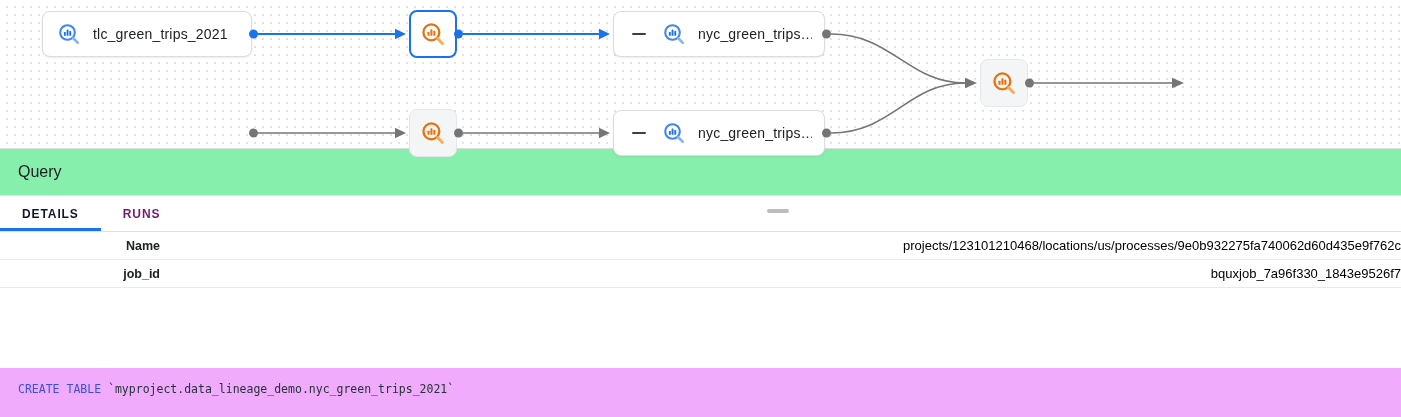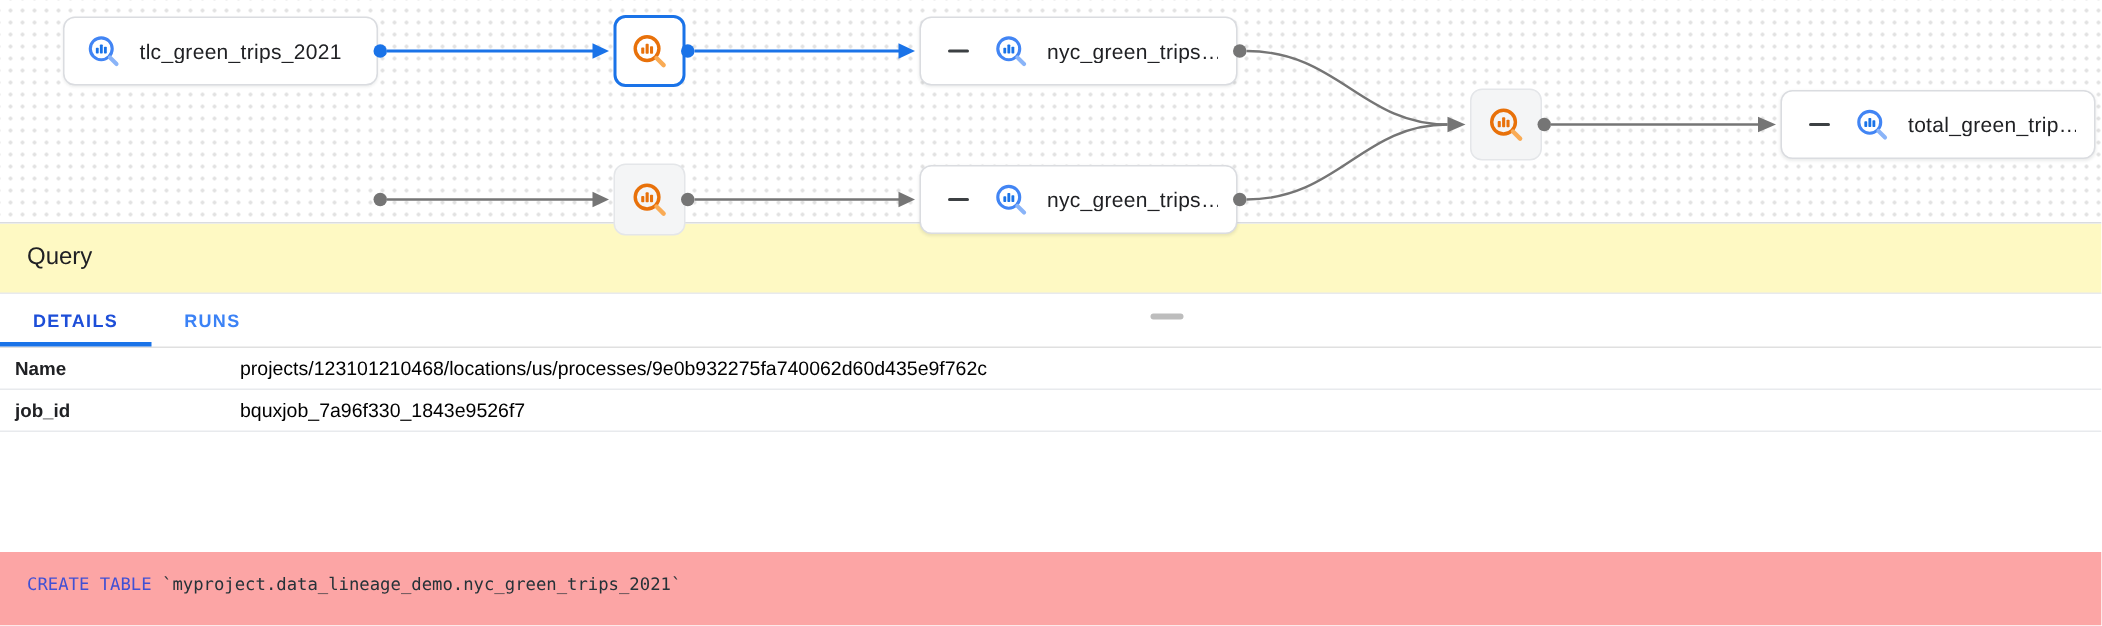--- a/index.html
+++ b/index.html
@@ -42,41 +42,41 @@
   .bq-icon.orange{--ring:#e8710a;--bars:#e8710a;--handle:#f9ab55;}
   .edges{position:absolute;left:0;top:0;pointer-events:none;}
   
   .drag-handle{
     position:absolute;left:767px;top:209px;width:22px;height:4px;
     background:#bdbdbd;border-radius:2px;cursor:row-resize;z-index:6;
   }
   
   .query-header{
     height:46px;display:flex;align-items:center;padding-left:18px;
-    border-bottom:1px solid #e8eaed;background:#fef9c3;
+    border-bottom:1px solid #e8eaed;background:#86efac;
   }
   .query-title{font-size:16px;color:#202124;font-weight:400;}
   .tabbar{
     display:flex;align-items:stretch;height:36px;box-sizing:border-box;
     border-bottom:1px solid #e0e0e0;background:#fff;
   }
   .tab{
     display:flex;align-items:center;justify-content:center;
     padding:0 22px;font-size:12px;font-weight:600;letter-spacing:.9px;
-    color:#3b82f6;cursor:pointer;box-sizing:border-box;
+    color:#701a75;cursor:pointer;box-sizing:border-box;
   }
-  .tab.active{color:#1d4ed8;box-shadow:inset 0 -3px 0 #1a73e8;}
+  .tab.active{color:#0f172a;box-shadow:inset 0 -3px 0 #1a73e8;}
   .details-table{width:100%;border-collapse:collapse;table-layout:fixed;background:#fff;}
   .details-table td{
-    height:27px;border-bottom:1px solid #e8eaed;padding:0;vertical-align:middle;
+    height:27px;border-bottom:1px solid #e8eaed;padding:0;vertical-align:middle;text-align:right;
   }
   .td-label{width:150px;padding-left:10px !important;font-size:12.5px;font-weight:700;color:#202124;}
   .td-value{font-size:13px;color:#000000;white-space:nowrap;overflow:hidden;}
   .code-block{
-    position:absolute;left:0;right:0;top:368px;bottom:0;background:#fca5a5;
+    position:absolute;left:0;right:0;top:368px;bottom:0;background:#f0abfc;
     padding:13px 0 0 18px;box-sizing:border-box;
     font-family:"DejaVu Sans Mono","Liberation Mono",monospace;
     font-size:11.5px;line-height:17px;color:#263238;white-space:pre;overflow:hidden;
   }
   .kw{color:#4050d4;}
 </style>
 </head>
 <body>
 
 <svg width="0" height="0" style="position:absolute" aria-hidden="true">
@@ -128,27 +128,20 @@
       </svg>
     <span class="node-label">nyc_green_trips…</span>
   </div>
 
   <div class="process-node process-plain" style="left:980px;top:59px">
     <svg class="bq-icon orange" viewBox="0 0 24 24">
         <use href="#bq-glyph"></use>
       </svg>
   </div>
 
-  <div class="ln-node table-node" style="left:1187px;top:60px;width:210px;padding:0 12px">
-    <span class="node-minus"></span>
-    <svg class="bq-icon blue" viewBox="0 0 24 24">
-        <use href="#bq-glyph"></use>
-      </svg>
-    <span class="node-label">total_green_trip…</span>
-  </div>
 
   <svg class="edges" width="1401" height="207">
     <g stroke="#1a73e8" fill="#1a73e8" stroke-width="2">
       <circle cx="253.5" cy="34" r="4.5" stroke="none"></circle>
       <line x1="258" y1="34" x2="397" y2="34"></line>
       <polygon points="395,28.8 406,34 395,39.2" stroke="none"></polygon>
       <circle cx="458.5" cy="34" r="4.5" stroke="none"></circle>
       <line x1="463" y1="34" x2="601" y2="34"></line>
       <polygon points="599,28.8 610,34 599,39.2" stroke="none"></polygon>
     </g>

